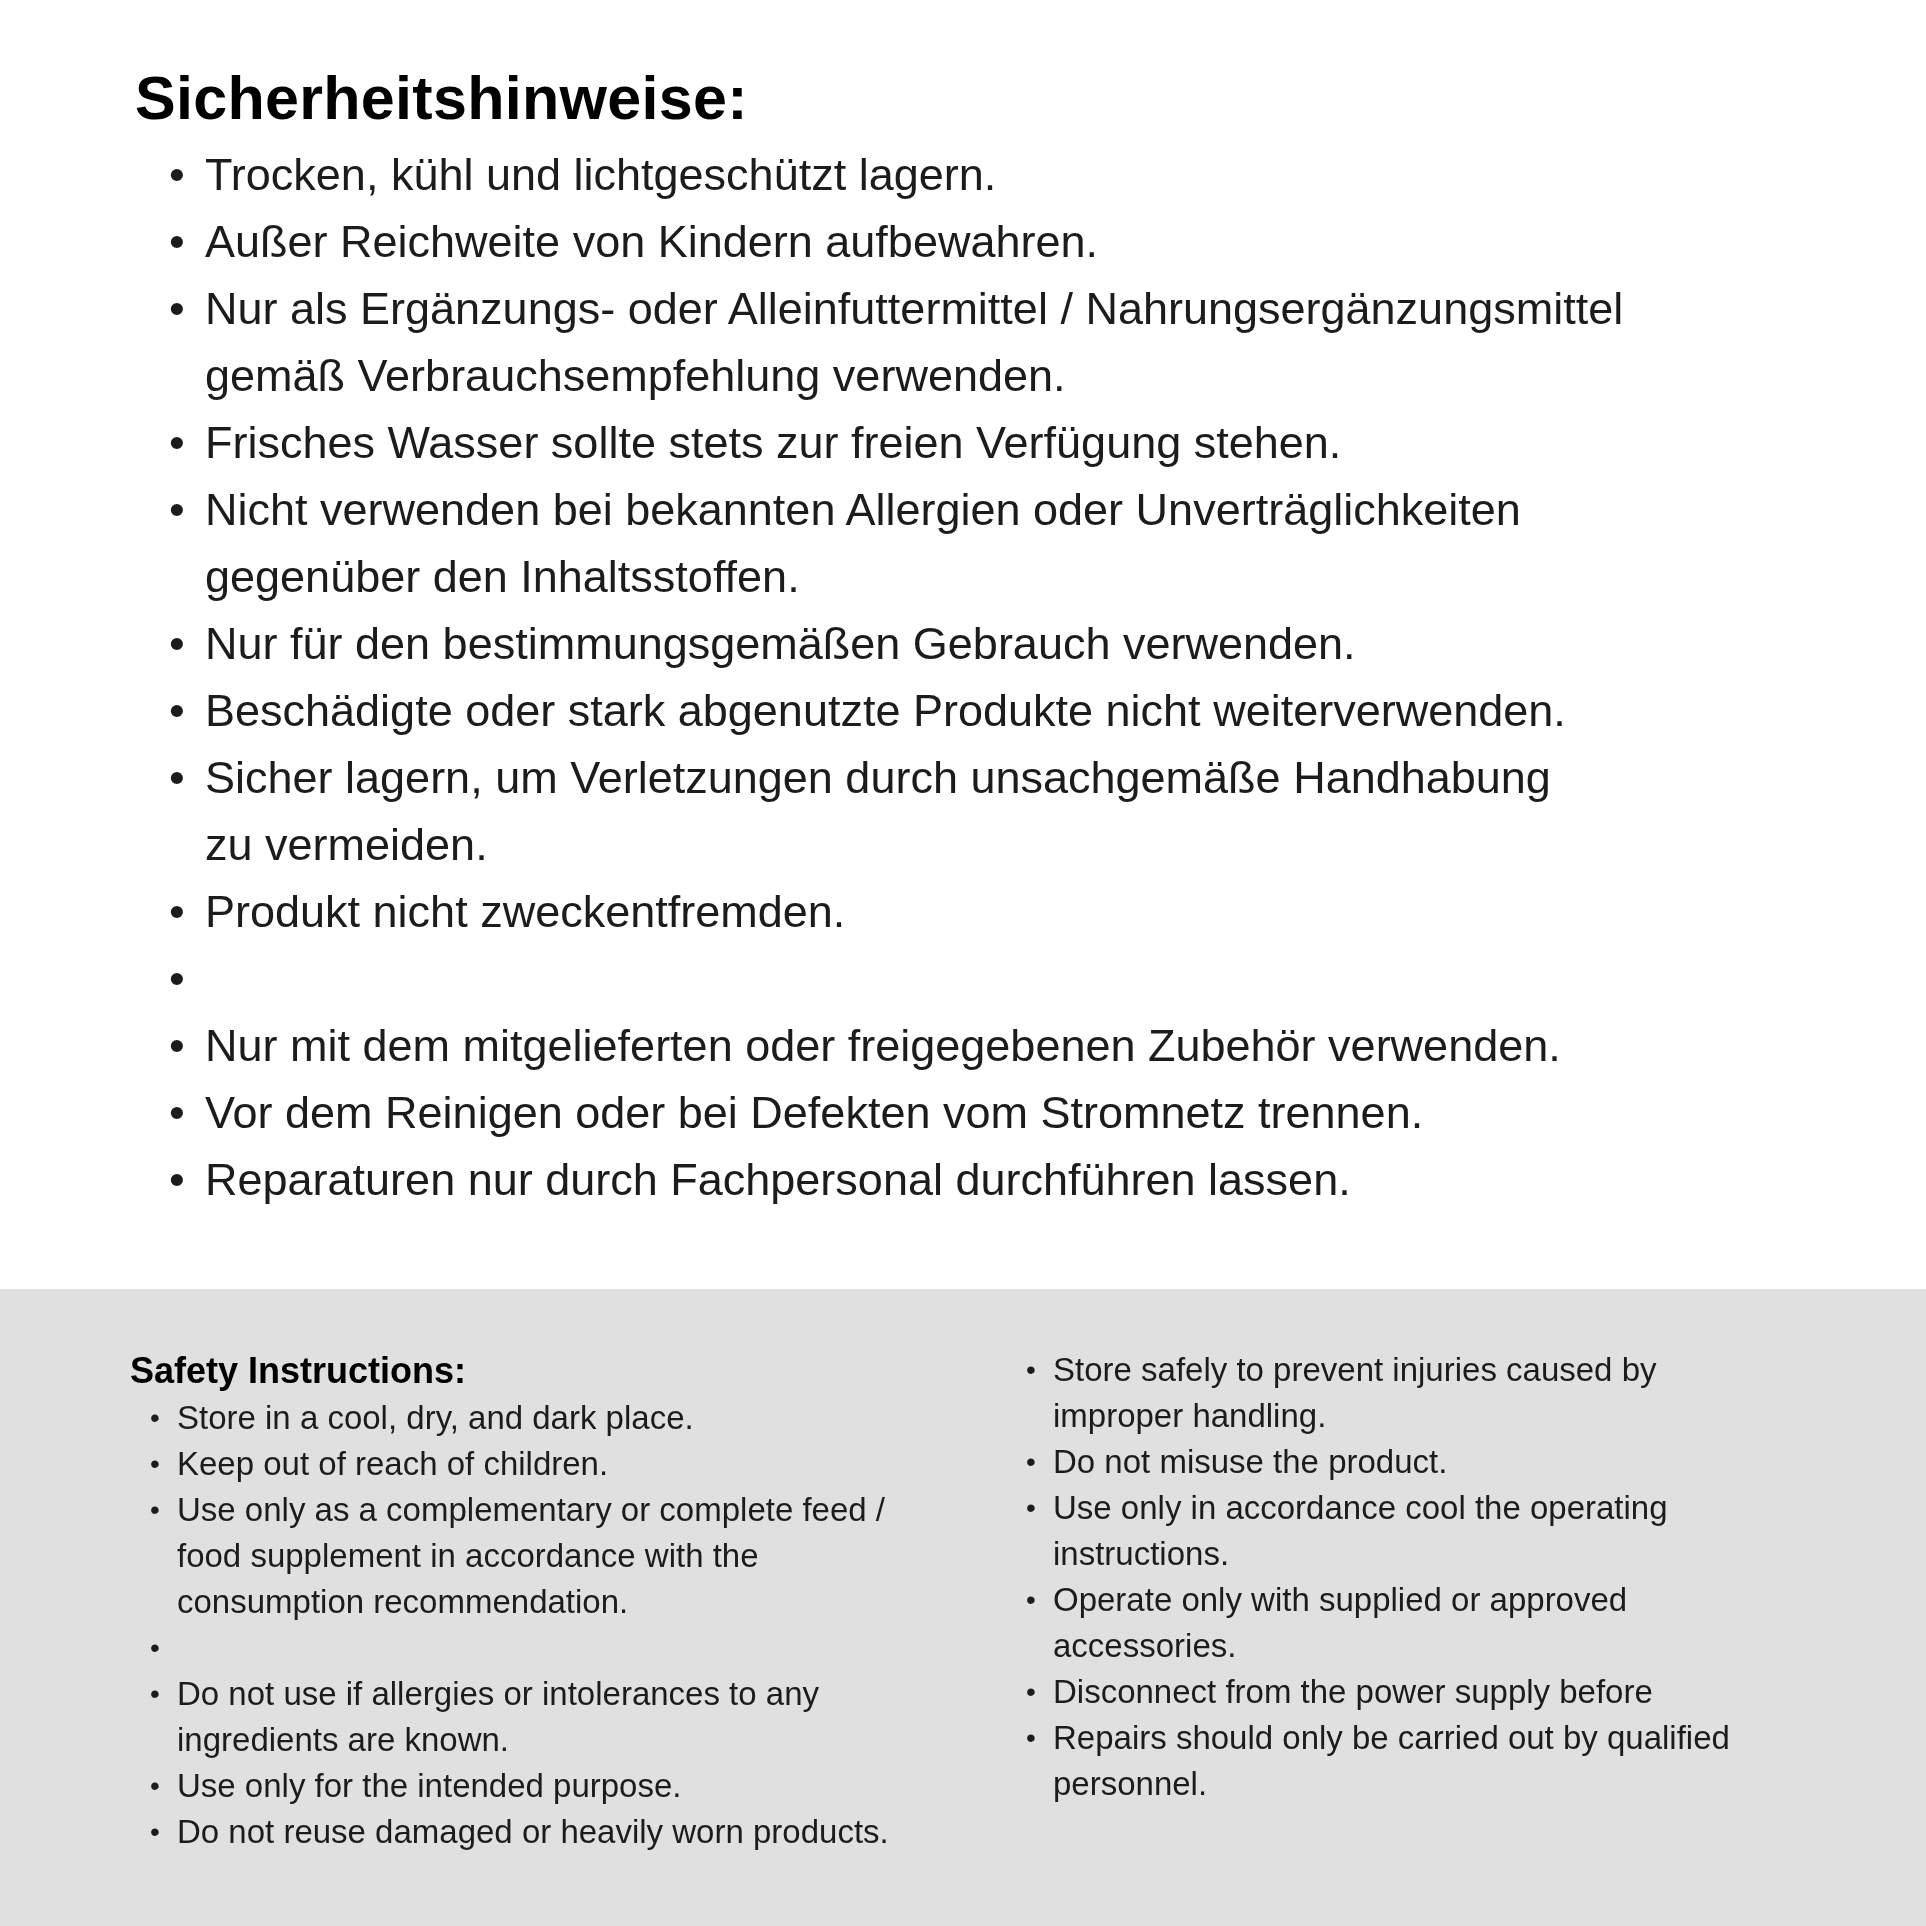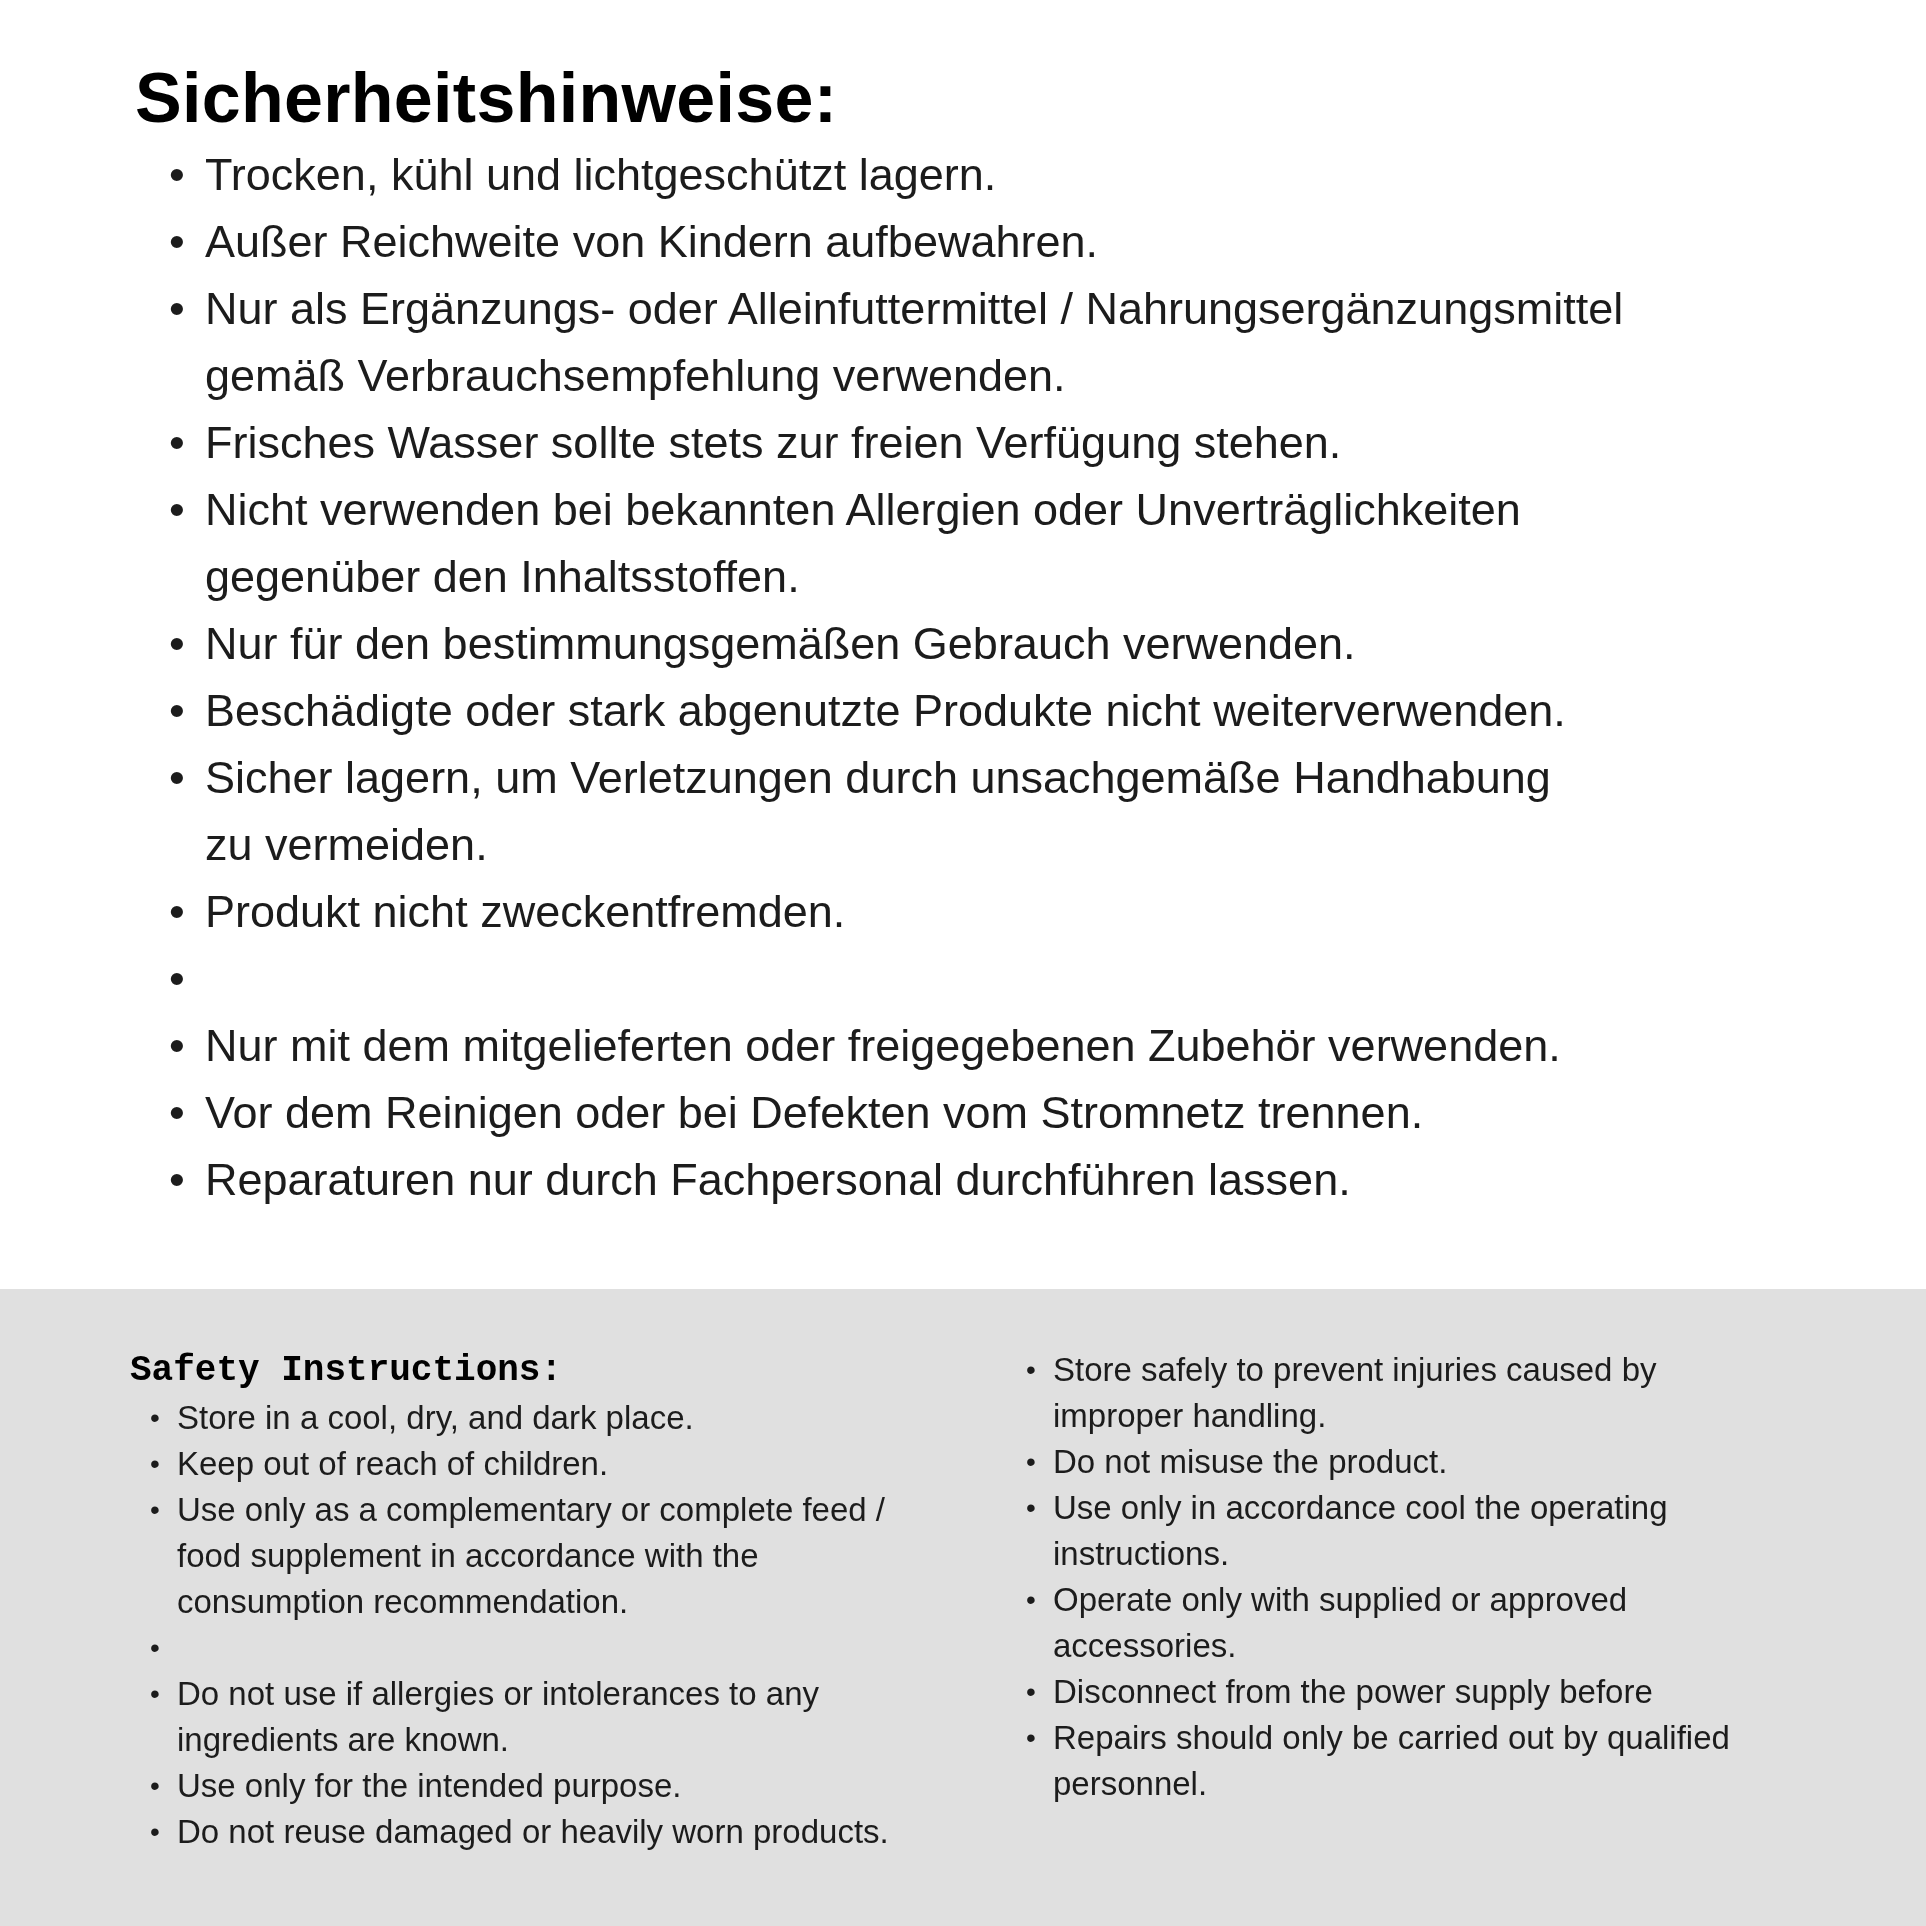--- a/index.html
+++ b/index.html
@@ -10,42 +10,41 @@
     font-family: "Liberation Sans", "DejaVu Sans", sans-serif;
     color: var(--body-text, #1c1c1c);
     overflow: hidden;
   }
   .section { position: absolute; left: 0; width: 1926px; }
 
   
   #german-section { top: 0; height: 1289px; background: var(--bg-page, #ffffff); }
   #german-title {
     position: absolute; left: 135px; top: 64px; margin: 0;
-    font-size: 70px; font-weight: 700; line-height: 68px;
+    font-size: 61px; font-weight: 700; line-height: 68px;
     color: var(--title-text, #000000);
     white-space: nowrap; letter-spacing: 0.3px;
   }
   .bullets { list-style: none; margin: 0; padding: 0; }
   .bullets li { display: flex; align-items: flex-start; }
   .bullets .ln { white-space: nowrap; }
 
   #german-list {
     position: absolute; left: 169px; top: 141px;
     font-size: 45px; line-height: 67px;
   }
   #german-list .dot { flex: none; width: 36px; }
 
   
   #english-section { top: 1289px; height: 637px; background: var(--bg-gray, #e0e0e0); }
   #english-title {
     position: absolute; left: 130px; top: 59px; margin: 0;
     font-size: 36px; font-weight: 700; line-height: 46px;
     color: var(--title-text, #000000);
     white-space: nowrap;
-    font-family: Liberation Mono, monospace;
   }
   .en-list { font-size: 33px; line-height: 46px; }
   #english-left-list  { position: absolute; left: 150px;  top: 106px; }
   #english-right-list { position: absolute; left: 1026px; top: 58px;  }
   .en-list .dot { flex: none; width: 27px; font-size: 28px; }
 </style>
 </head>
 <body style="--bg-page: #ffffff; --bg-gray: #e0e0e0; --title-text: #000000; --body-text: #1c1c1c;">
 
 <div class="section" id="german-section">

